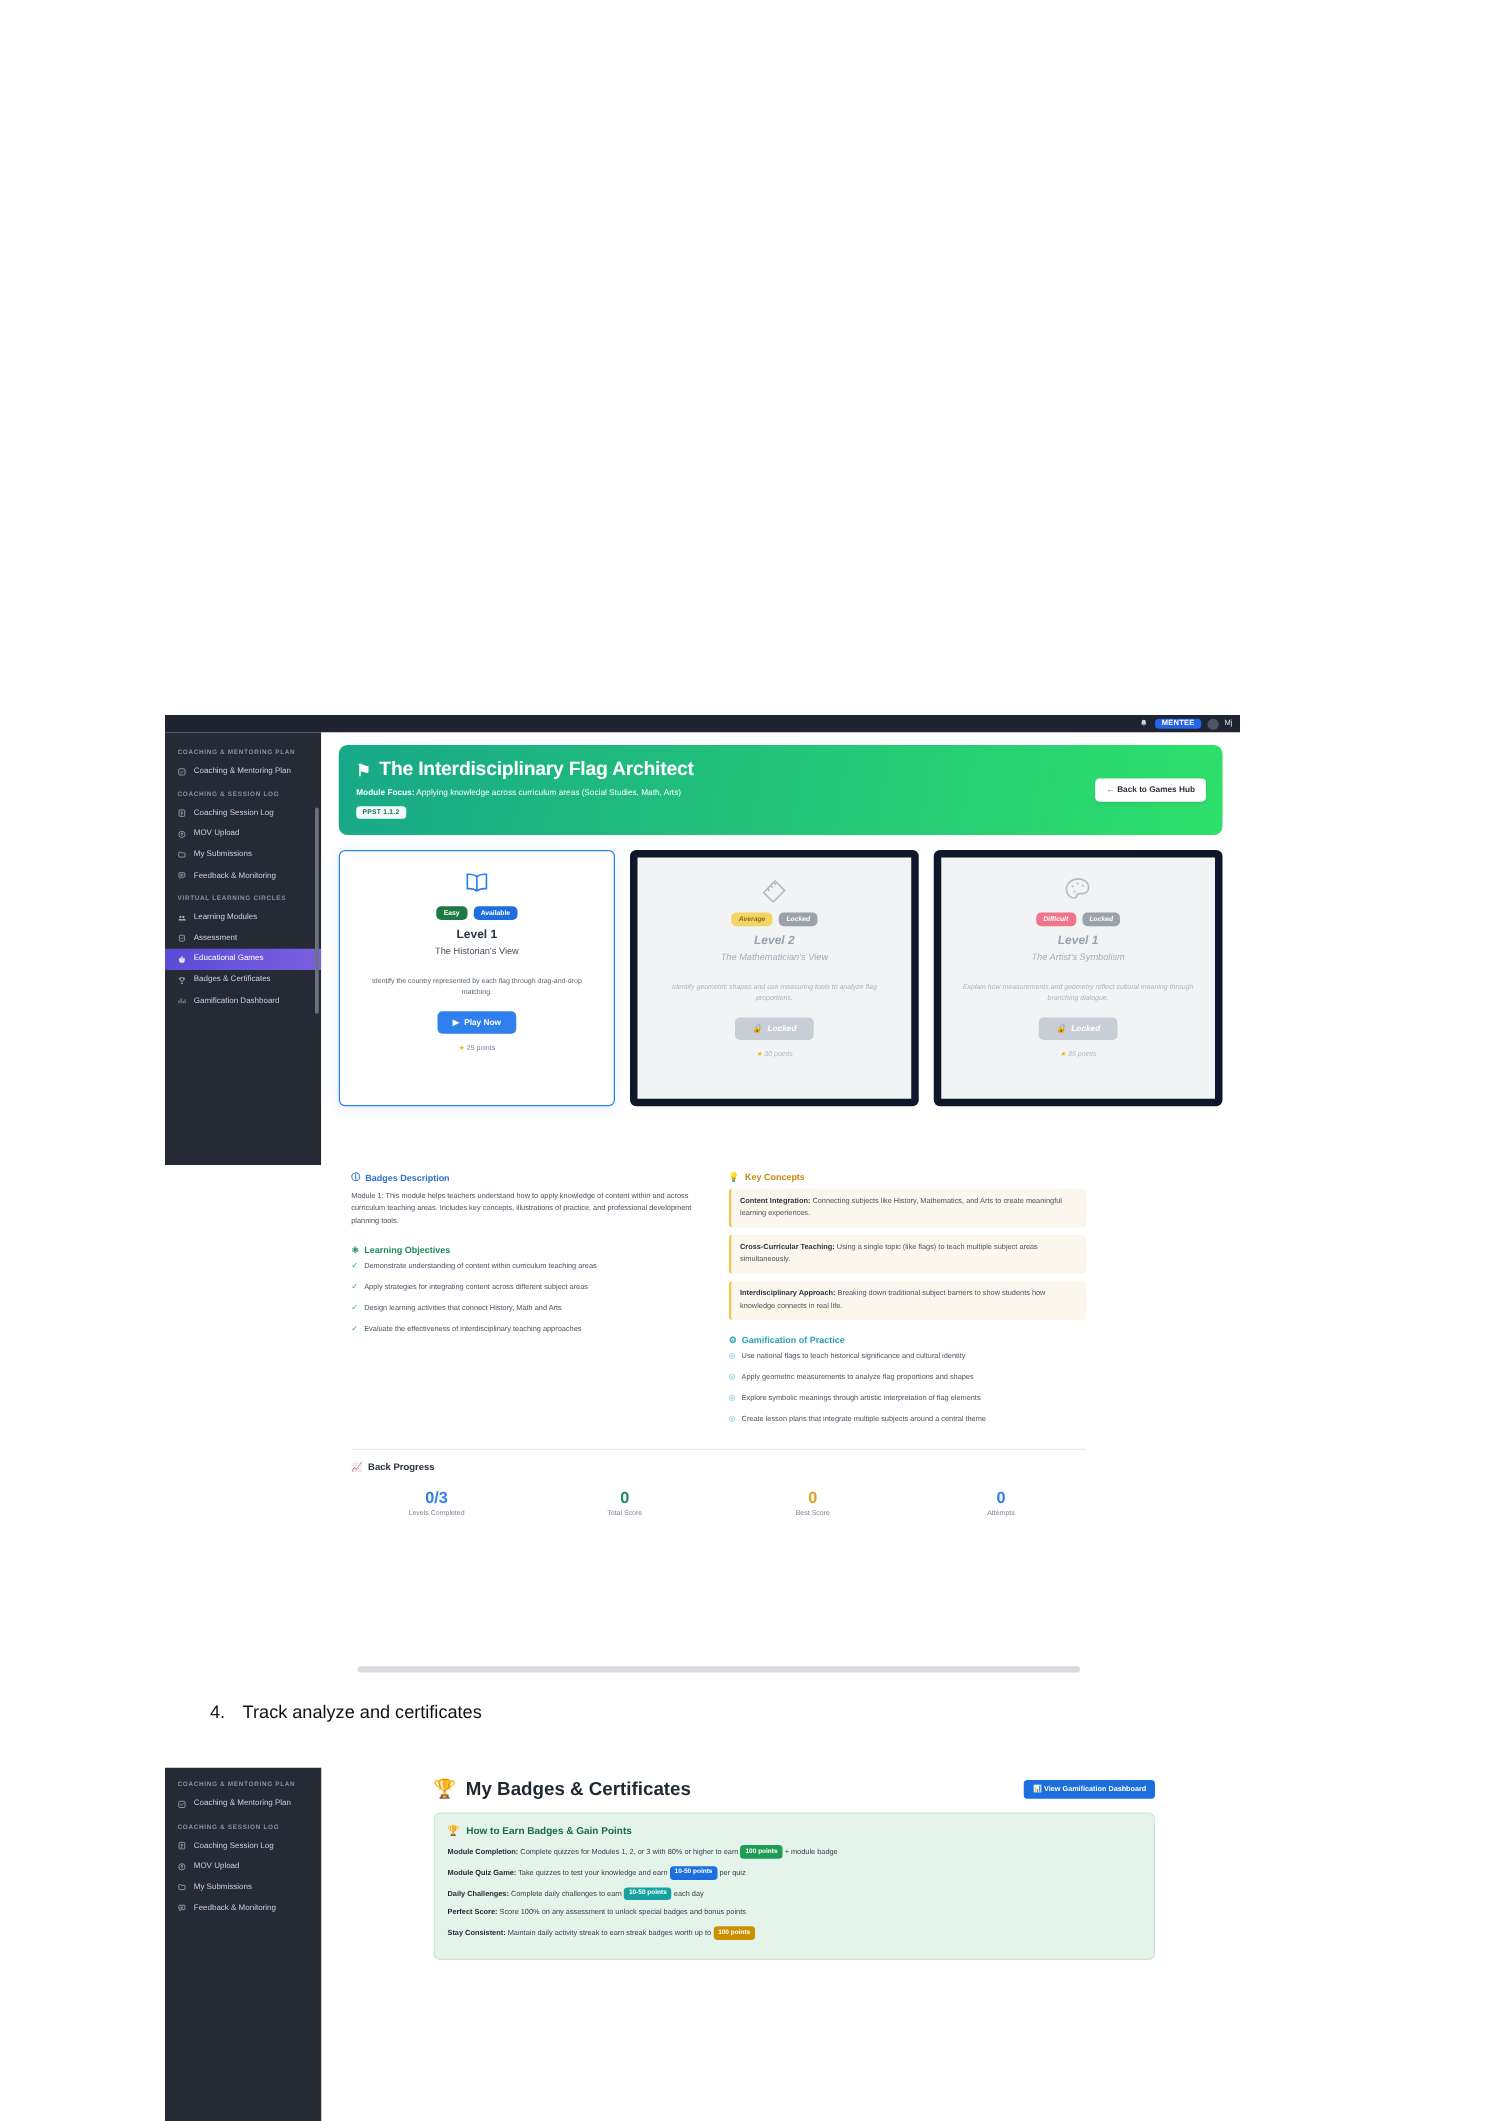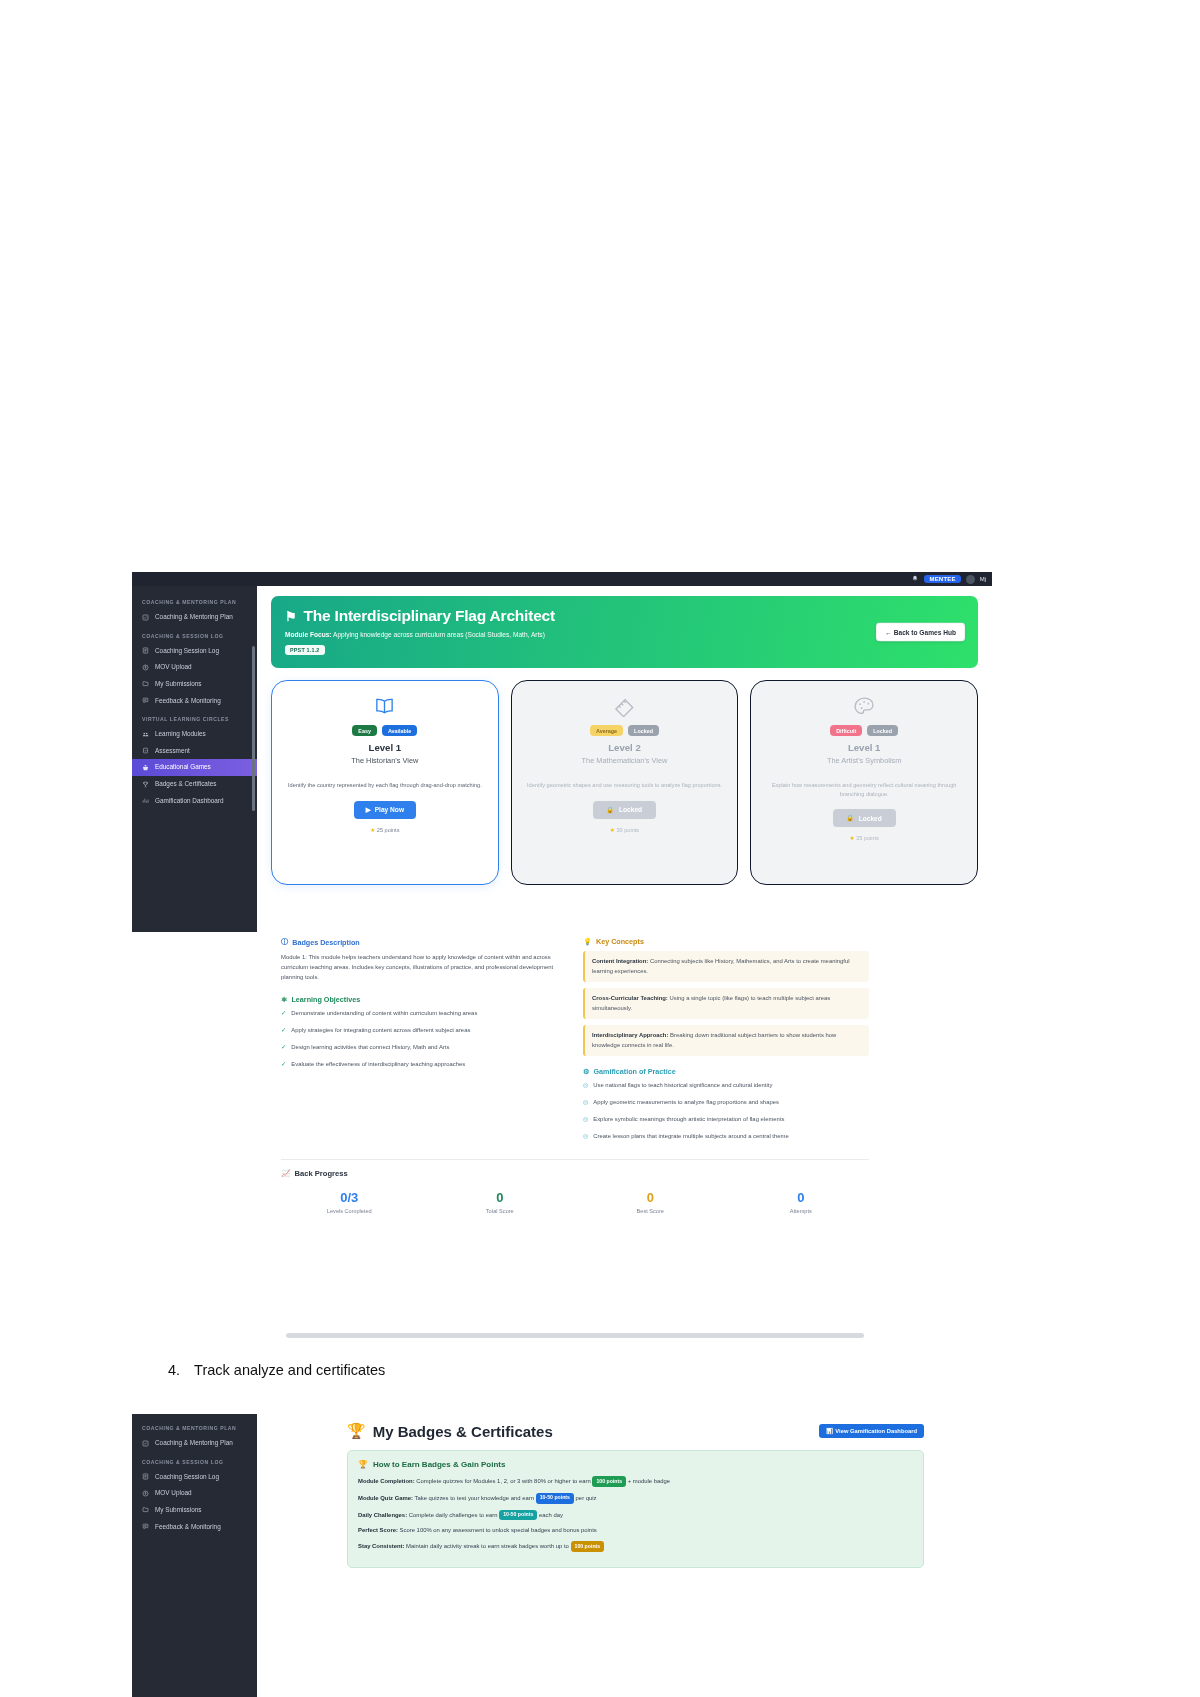--- a/index.html
+++ b/index.html
@@ -79,25 +79,25 @@
   }
   .back-btn {
     position:absolute; right:13px; top:50%; transform:translateY(-50%);
     background:#fff; color:#29323d; font-size:6.6px; font-weight:600;
     padding:5px 8px; border-radius:4px; border:1px solid rgba(0,0,0,.05);
     white-space:nowrap; box-shadow:0 1px 2px rgba(0,0,0,.08);
   }
 
   .levels { display:flex; gap:12px; margin-top:12px; }
   .lvl {
-    flex:1; border-radius:16px; padding: 12px 10px 11px 10px;
+    flex:1; border-radius:5px; padding: 12px 10px 11px 10px;
     text-align:center; position:relative; min-height:205px;
   }
   .lvl.active { background:#fff; border:1.4px solid #2f80ed; box-shadow:0 2px 10px rgba(47,128,237,.12); }
-  .lvl.locked { background:#f1f3f5; border:1px solid #0f172a; }
+  .lvl.locked { background:#f1f3f5; border:6px solid #0f172a;font-style:italic; }
   .lvl-icon { height: 26px; display:flex; align-items:center; justify-content:center; margin-bottom:6px; }
   .badges { display:flex; gap:5px; justify-content:center; margin-bottom:6px; }
   .pill { font-size:5.4px; font-weight:700; padding:2.5px 6px; border-radius:4px; color:#fff; }
   .pill.easy { background:#1e7a45; }
   .pill.avail { background:#1d6fe0; }
   .pill.avg { background:#f6d365; color:#8a6d1f; }
   .pill.diff { background:#f2748b; }
   .pill.lock { background:#9aa2ad; }
   .lvl h3 { font-size:9.6px; font-weight:700; color:#2b3440; margin-bottom:3px; }
   .lvl.locked h3 { color:#9aa2ad; }

